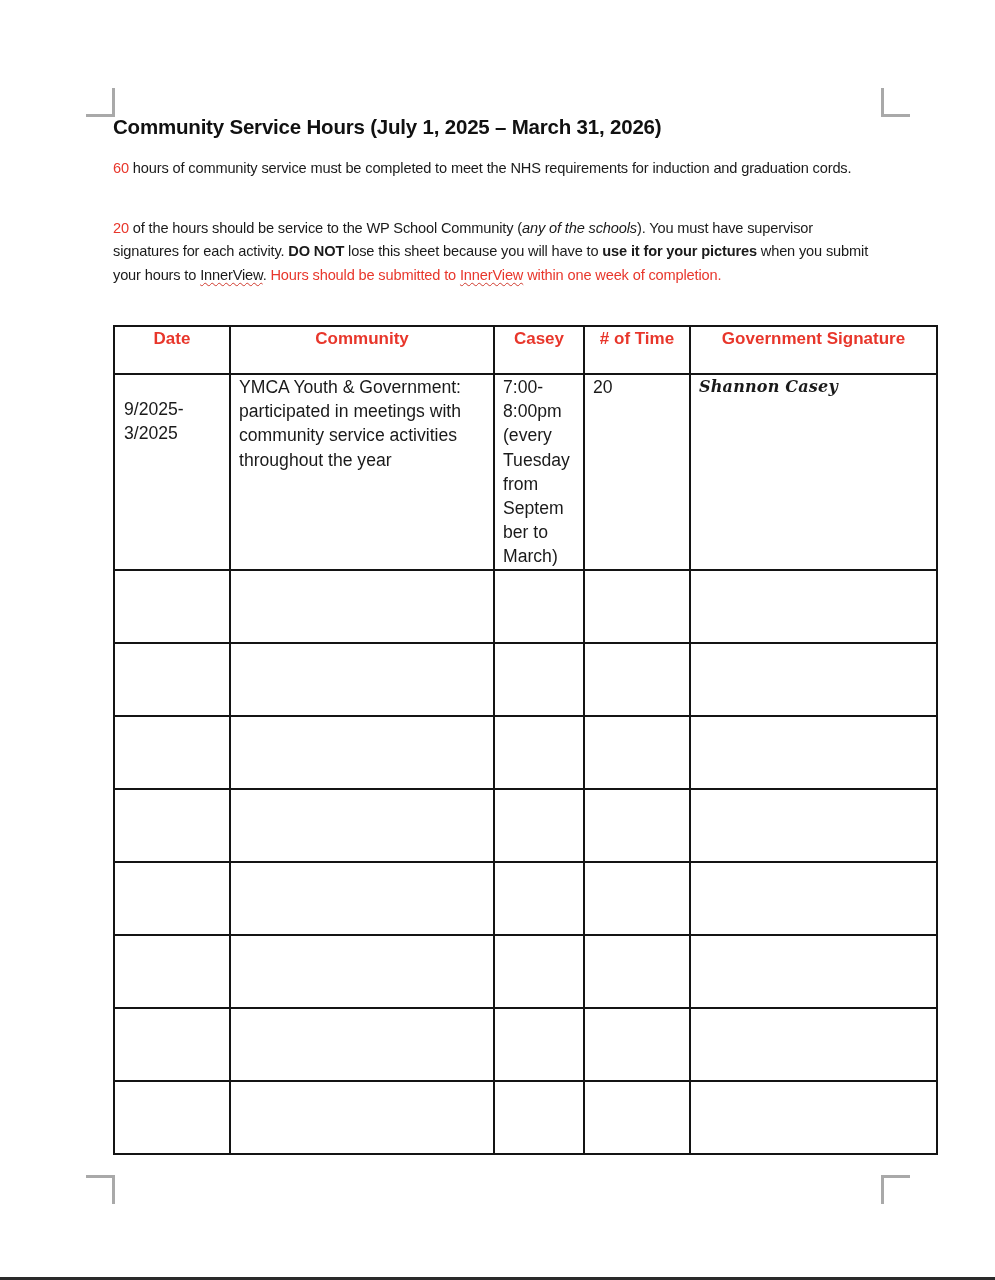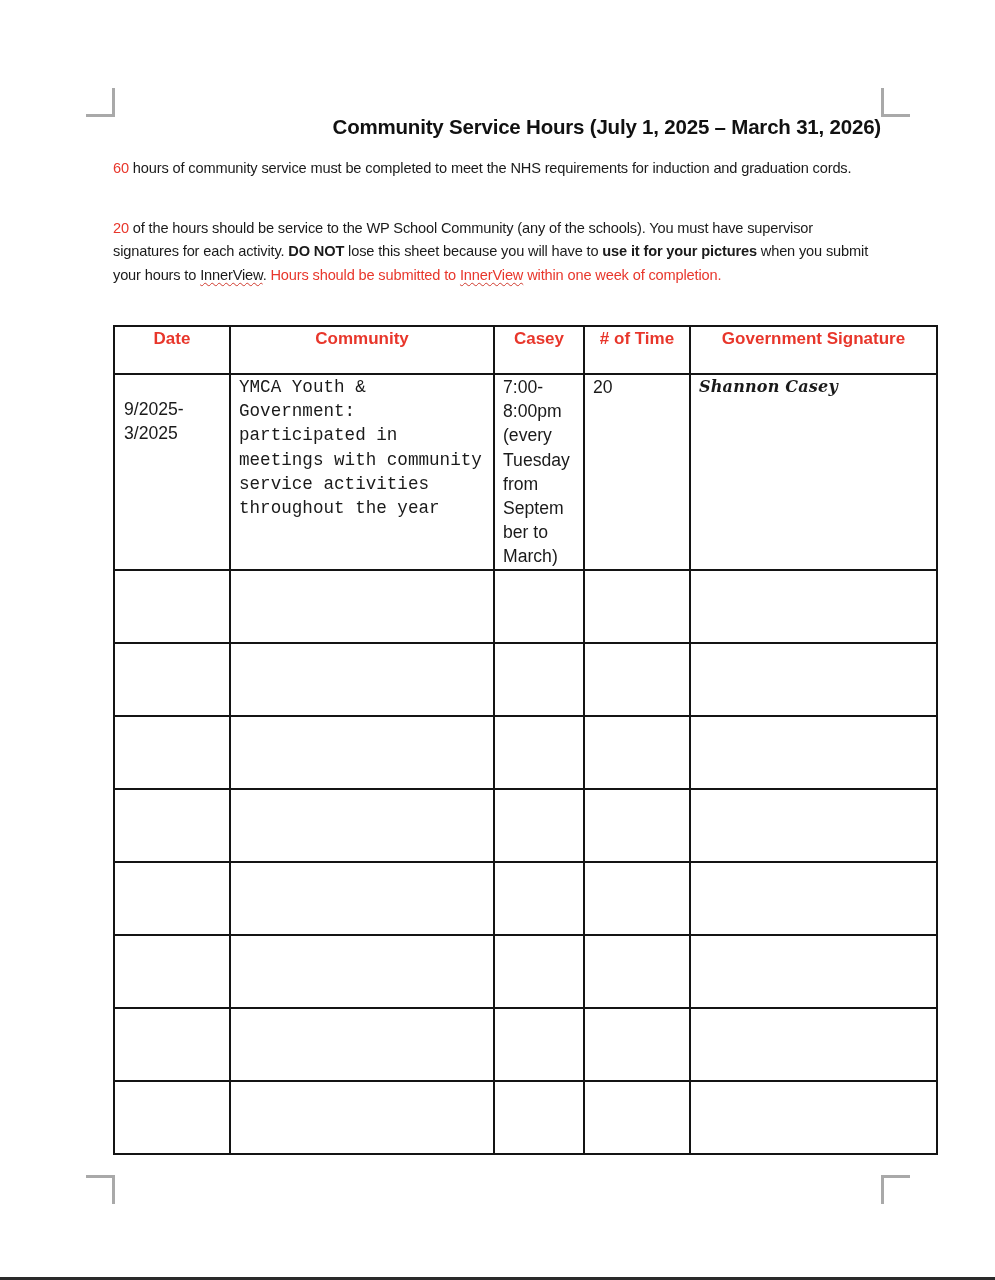--- a/index.html
+++ b/index.html
@@ -8,32 +8,32 @@
       overflow: hidden; font-family: "Liberation Sans", sans-serif; color: #111;
     }
     .crop { position: absolute; width: 26px; height: 26px; border-color: #a9a9a9; border-style: solid; border-width: 0; }
     .crop.tl { left: 86px; top: 88px; border-right-width: 3px; border-bottom-width: 3px; }
     .crop.tr { left: 881px; top: 88px; border-left-width: 3px; border-bottom-width: 3px; }
     .crop.bl { left: 86px; top: 1175px; border-right-width: 3px; border-top-width: 3px; }
     .crop.br { left: 881px; top: 1175px; border-left-width: 3px; border-top-width: 3px; }
     .bottom-rule { position: absolute; left: 0; right: 0; top: 1277px; height: 3px; background: #2a2a2a; }
 
     .title {
-      position: absolute; left: 113px; width: 768px; top: 115px; text-align: right;
+      position: absolute; left: 113px; width: 768px; top: 115px; text-align: left;
       font-size: 20.5px; font-weight: bold; letter-spacing: -0.2px; color: #111;
     }
     .para {
       position: absolute; left: 113px; width: 760px; font-size: 14.6px; line-height: 23.3px; color: #1a1a1a;
       letter-spacing: -0.15px;
     }
     .p1 { top: 157px; }
     .p2 { top: 217px; }
     .red { color: #e8362b; font-weight: normal; }
     .b { font-weight: bold; }
-    .i { }
+    .i { font-style: italic; }
     .squiggle { text-decoration: underline wavy #d03a2e; text-decoration-thickness: 1px; text-underline-offset: 2px; }
 
     table.log {
       position: absolute; left: 113px; top: 325px; width: 825px; border-collapse: collapse;
       table-layout: fixed;
     }
     table.log td, table.log th { border: 2px solid #141414; padding: 0; vertical-align: top; }
     table.log th {
       color: #e8362b; font-weight: bold; font-size: 17px; line-height: 24px; text-align: center; height: 46px;
     }
@@ -96,21 +96,21 @@
         </th>
     </tr>
   </thead>
   <tbody id="tbody">
       <tr class="row-filled">
         <td>
           <div class="date-pad" style="white-space: pre-line;">9/2025-
 3/2025</div>
         </td>
         <td>
-          <div class="act-pad" style="white-space: pre-line; font-family: Liberation Mono, monospace;">YMCA Youth &amp; Government: participated in meetings with community service activities throughout the year</div>
+          <div class="act-pad" style="white-space: pre-line;">YMCA Youth &amp; Government: participated in meetings with community service activities throughout the year</div>
         </td>
         <td>
           <div class="time-pad" style="white-space: pre-line;">7:00-
 8:00pm
 (every
 Tuesday
 from
 Septem
 ber to
 March)</div>

